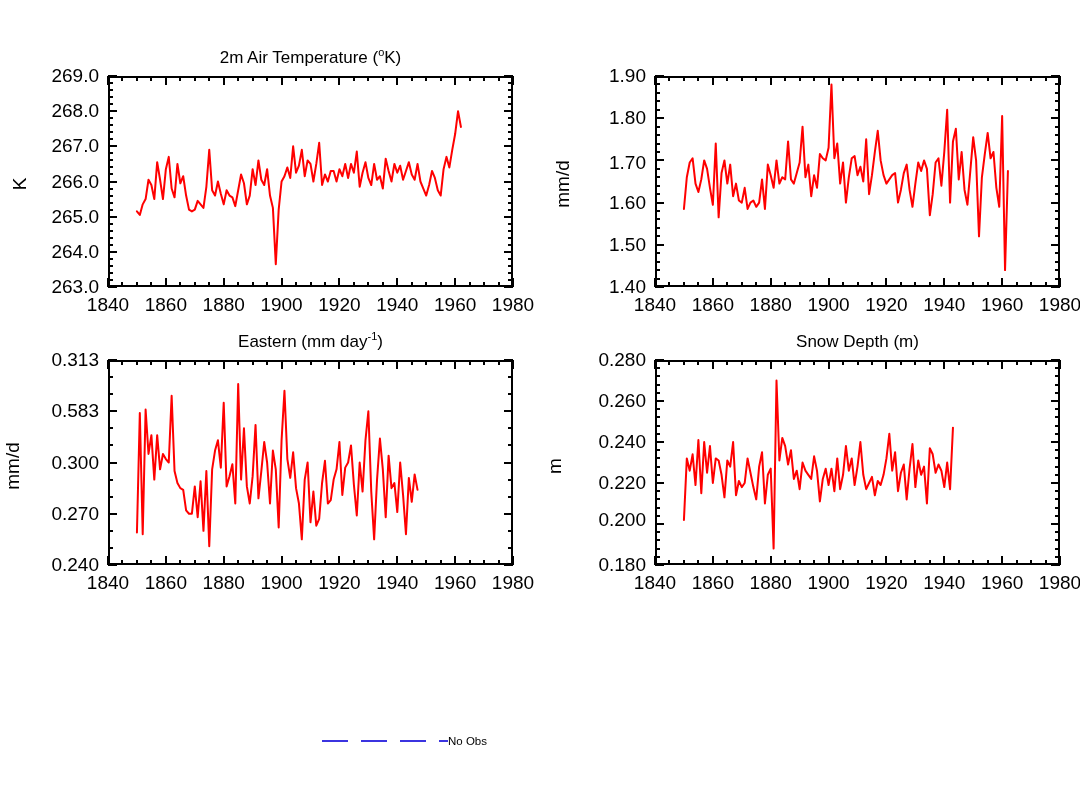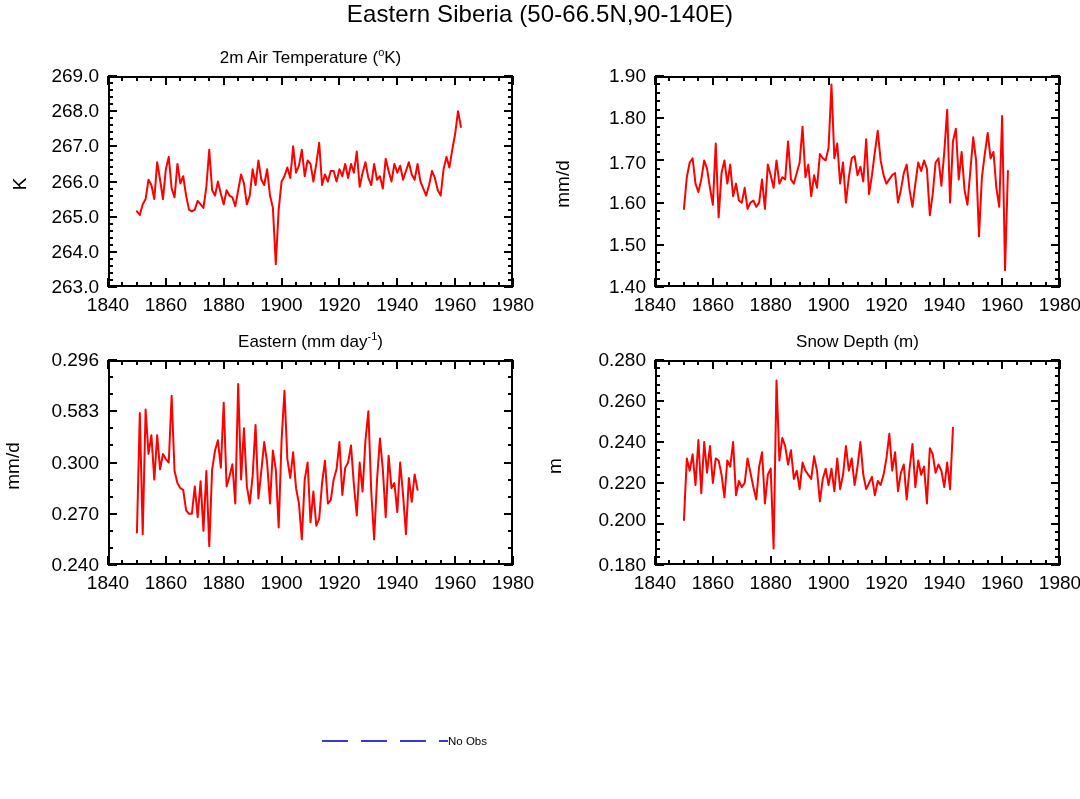--- a/index.html
+++ b/index.html
@@ -43,21 +43,20 @@
 
   .legend-row{position:absolute;display:flex;align-items:center;}
   .legend-text{font-size:11.5px;white-space:nowrap;}
   .legend-dash{height:0;border-top:2.5px solid #3b34e0;}
 </style>
 </head>
 <body>
 
 <div class="page">
 
-  <div id="main-title">Eastern Siberia (50-66.5N,90-140E)</div>
 
   <div class="panel" id="panel-0" style="left:108px;top:76px;width:405px;height:211px;">
     <div class="panel-title">
       <span>2m Air Temperature (</span><sup>o</sup><span>K)</span>
     </div>
     <div class="frame"></div>
     <svg class="series" width="405" height="211" viewBox="0 0 405 211">
         <polyline points="28.93,135.39 31.82,138.91 34.71,128.36 37.61,123.08 40.50,103.74 43.39,109.02 46.29,123.08 49.18,86.16 52.07,103.74 54.96,123.08 57.86,93.19 60.75,80.88 63.64,112.53 66.54,121.32 69.43,87.92 72.32,107.26 75.21,100.23 78.11,119.57 81.00,133.63 83.89,135.39 86.79,133.63 89.68,124.84 92.57,128.36 95.46,131.88 98.36,110.77 101.25,73.85 104.14,114.29 107.04,119.57 109.93,105.50 112.82,117.81 115.71,128.36 118.61,114.29 121.50,119.57 124.39,121.32 127.29,130.12 130.18,114.29 133.07,98.47 135.96,107.26 138.86,128.36 141.75,119.57 144.64,93.19 147.54,109.02 150.43,84.40 153.32,103.74 156.21,109.02 159.11,93.19 162.00,119.57 164.89,131.88 167.79,188.14 170.68,133.63 173.57,105.50 176.46,100.23 179.36,91.43 182.25,101.98 185.14,70.33 188.04,96.71 190.93,89.68 193.82,73.85 196.71,100.23 199.61,84.40 202.50,87.92 205.39,105.50 208.29,87.92 211.18,66.82 214.07,109.02 216.96,98.47 219.86,105.50 222.75,94.95 225.64,94.95 228.54,105.50 231.43,93.19 234.32,100.23 237.21,87.92 240.11,101.98 243.00,87.92 245.89,96.71 248.79,75.61 251.68,110.77 254.57,96.71 257.46,86.16 260.36,101.98 263.25,109.02 266.14,87.92 269.04,103.74 271.93,100.23 274.82,112.53 277.71,82.64 280.61,94.95 283.50,105.50 286.39,87.92 289.29,96.71 292.18,89.68 295.07,103.74 297.96,94.95 300.86,86.16 303.75,98.47 306.64,103.74 309.54,87.92 312.43,105.50 315.32,112.53 318.21,119.57 321.11,109.02 324.00,94.95 326.89,101.98 329.79,114.29 332.68,119.57 335.57,93.19 338.46,80.88 341.36,91.43 344.25,73.85 347.14,58.02 350.04,35.17 352.93,50.99" fill="none" stroke="#ff0000" stroke-width="2" stroke-linejoin="round" stroke-linecap="round"></polyline>
       </svg>
   <div class="tick-major-y " style="top: 211px;"></div>
@@ -361,21 +360,21 @@
       <div class="tick-minor-y r" style="top: 68.3333px;"></div>
       <div class="tick-major-y " style="top: 51.25px;"></div>
       <div class="tick-major-y r" style="top: 51.25px;"></div>
       <div class="ytick-label" style="top: 51.25px;">0.583</div>
       <div class="tick-minor-y " style="top: 34.1667px;"></div>
       <div class="tick-minor-y r" style="top: 34.1667px;"></div>
       <div class="tick-minor-y " style="top: 17.0833px;"></div>
       <div class="tick-minor-y r" style="top: 17.0833px;"></div>
       <div class="tick-major-y " style="top: 0px;"></div>
       <div class="tick-major-y r" style="top: 0px;"></div>
-      <div class="ytick-label" style="top: 0px;">0.296</div>
+      <div class="ytick-label" style="top: 0px;">0.313</div>
       <div class="tick-major-x " style="left: 0px;"></div>
       <div class="tick-major-x t" style="left: 0px;"></div>
       <div class="xtick-label" style="left: 0px;">1840</div>
       <div class="tick-minor-x " style="left: 14.4643px;"></div>
       <div class="tick-minor-x t" style="left: 14.4643px;"></div>
       <div class="tick-minor-x " style="left: 28.9286px;"></div>
       <div class="tick-minor-x t" style="left: 28.9286px;"></div>
       <div class="tick-minor-x " style="left: 43.3929px;"></div>
       <div class="tick-minor-x t" style="left: 43.3929px;"></div>
       <div class="tick-major-x " style="left: 57.8571px;"></div>

